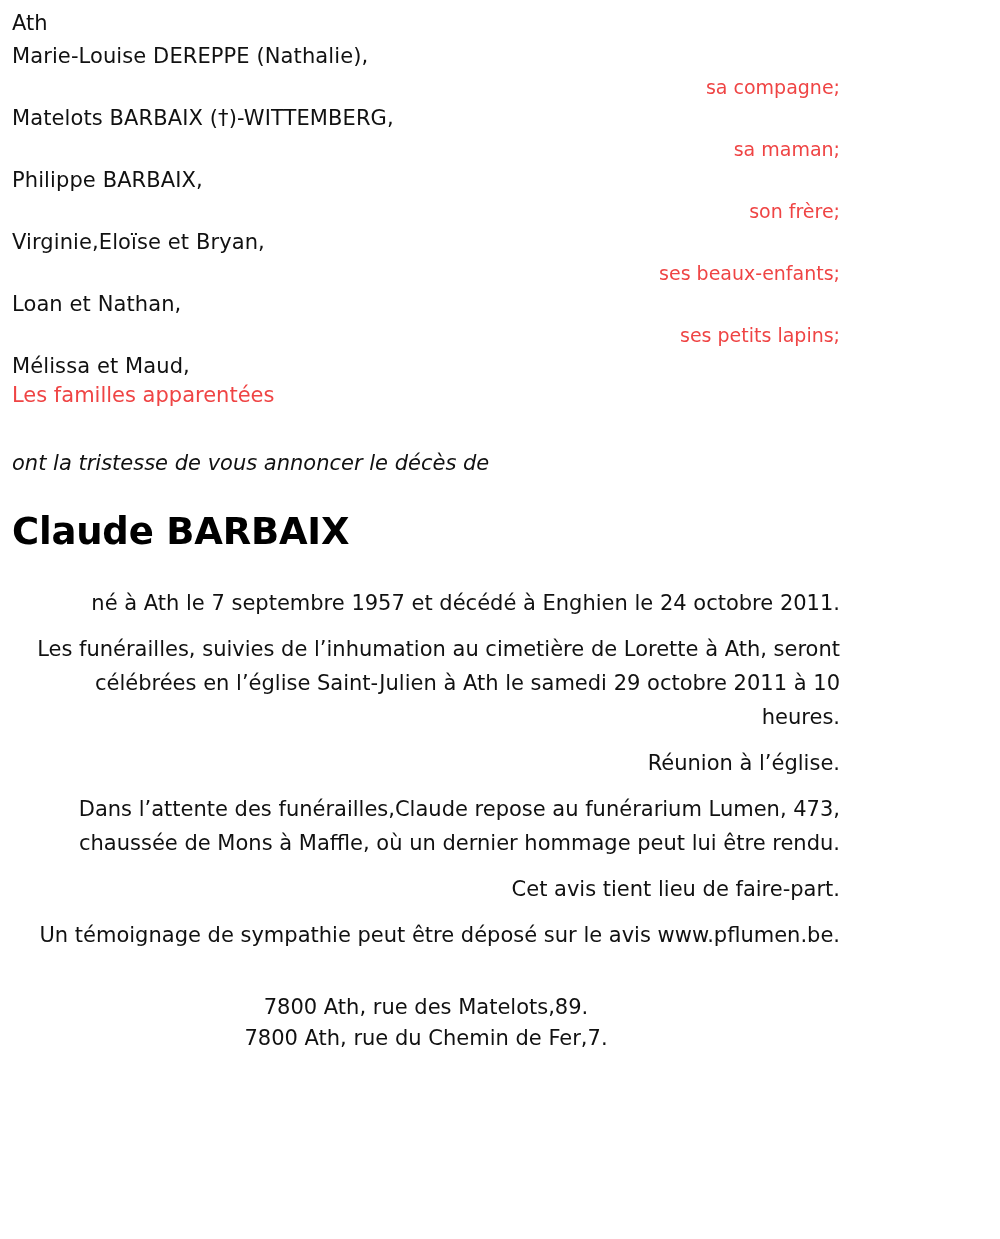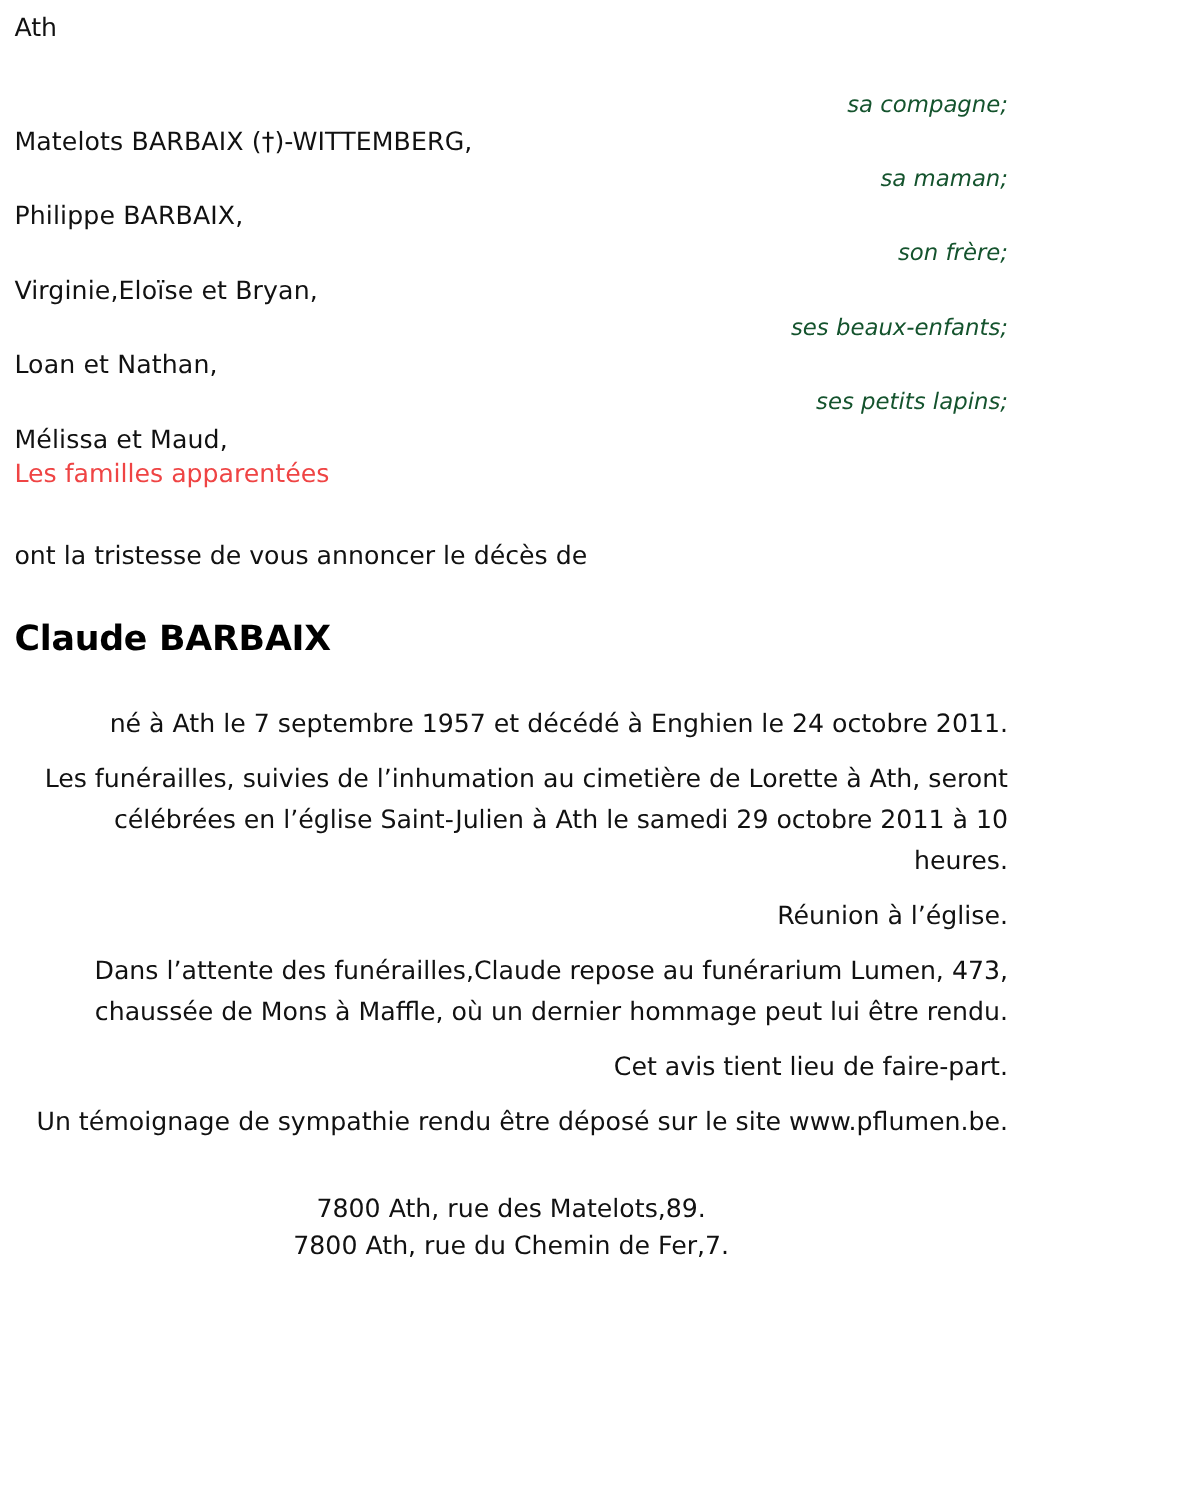--- a/index.html
+++ b/index.html
@@ -48,22 +48,21 @@
     white-space: nowrap;
     letter-spacing: 0.1px;
   }
 
   .relation {
     position: absolute;
     right: 0;
     top: 32px;
     font-size: 19px;
     line-height: 26px;
-    font-style: italic;
-    color: #14532d;
+    color: #ef4444;
     white-space: nowrap;
   }
 
   .city-line {
     font-size: 21px;
     line-height: 30px;
     padding: 8px 12px 4px 12px;
     color: #111111;
   }
 
@@ -73,24 +72,25 @@
     color: #ef4444;
     white-space: nowrap;
   }
 
   
   .announce {
     font-size: 21px;
     line-height: 30px;
     padding: 38px 28px 0 12px;
     color: #111111;
+    font-style: italic;
   }
 
   .deceased-name {
-    font-size: 29px;
+    font-size: 37px;
     line-height: 40px;
     font-weight: bold;
     padding: 34px 12px 0 12px;
     letter-spacing: -0.2px;
     color: #000000;
   }
 
   
   .body-block {
     padding: 34px 12px 0 12px;
@@ -120,20 +120,21 @@
 </head>
 <body>
 
 <div class="notice">
 
   <div class="city-line">Ath</div>
 
   <div class="survivors">
 
     <div class="pair-row">
+      <div class="person">Marie-Louise DEREPPE (Nathalie),</div>
       <div class="relation">sa compagne;</div>
     </div>
 
     <div class="pair-row">
       <div class="person">Matelots BARBAIX (†)-WITTEMBERG,</div>
       <div class="relation">sa maman;</div>
     </div>
 
     <div class="pair-row">
       <div class="person">Philippe BARBAIX,</div>
@@ -160,21 +161,21 @@
   <div class="announce">ont la tristesse de vous annoncer le décès de</div>
 
   <div class="deceased-name">Claude BARBAIX</div>
 
   <div class="body-block">
     <p class="para">né à Ath le 7 septembre 1957 et décédé à Enghien le 24 octobre 2011.</p>
     <p class="para">Les funérailles, suivies de l’inhumation au cimetière de Lorette à Ath, seront célébrées en l’église Saint-Julien à Ath le samedi 29 octobre 2011 à 10 heures.</p>
     <p class="para">Réunion à l’église.</p>
     <p class="para">Dans l’attente des funérailles,Claude repose au funérarium Lumen, 473, chaussée de Mons à Maffle, où un dernier hommage peut lui être rendu.</p>
     <p class="para">Cet avis tient lieu de faire-part.</p>
-    <p class="para">Un témoignage de sympathie rendu être déposé sur le site www.pflumen.be.</p>
+    <p class="para">Un témoignage de sympathie peut être déposé sur le avis www.pflumen.be.</p>
   </div>
 
   <div class="addresses">
     <div class="address-line">7800 Ath, rue des Matelots,89.</div>
     <div class="address-line">7800 Ath, rue du Chemin de Fer,7.</div>
   </div>
 
 </div>
 
 </body></html>

